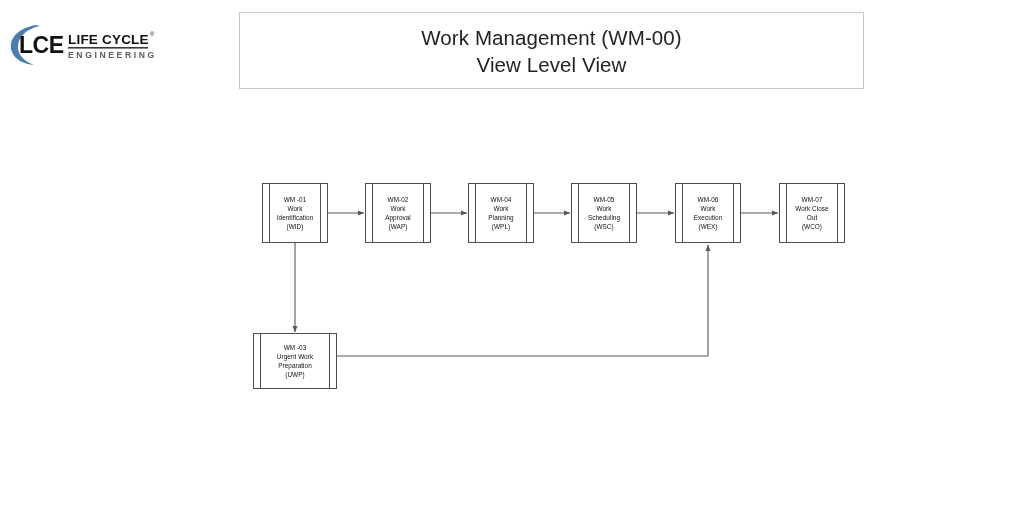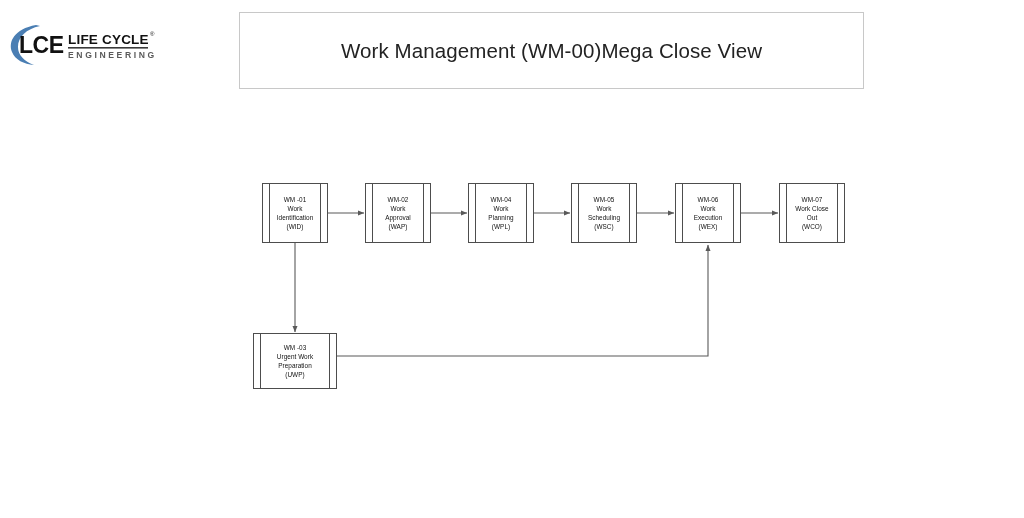--- a/index.html
+++ b/index.html
@@ -29,21 +29,21 @@
   
   .title-box {
     position: absolute;
     left: 239px;
     top: 12px;
     width: 625px;
     height: 77px;
     border: 1px solid #c8c8c8;
     box-sizing: border-box;
     display: flex;
-    flex-direction: row;
+    flex-direction: column;
     align-items: center;
     justify-content: center;
     background: #ffffff;
   }
   .title-line1 {
     font-size: 20.5px;
     line-height: 27px;
     color: #232323;
     letter-spacing: 0.1px;
     white-space: nowrap;
@@ -116,21 +116,21 @@
     <text x="13" y="31" font-family="'Liberation Sans', sans-serif" font-size="23" font-weight="bold" fill="#111111" letter-spacing="-0.5">LCE</text>
     <text x="62" y="22" font-family="'Liberation Sans', sans-serif" font-size="13.5" font-weight="bold" fill="#111111" letter-spacing="0.2">LIFE CYCLE</text>
     <text x="144" y="14" font-family="'Liberation Sans', sans-serif" font-size="6" fill="#111111">®</text>
     <rect x="62" y="25" width="80" height="1.6" fill="#3a3a3a"></rect>
     <text x="62" y="36" font-family="'Liberation Sans', sans-serif" font-size="8.6" font-weight="bold" fill="#5a5a5a" letter-spacing="2.6">ENGINEERING</text>
   </svg>
 </div>
 
 <div class="title-box">
   <div class="title-line1">Work Management (WM-00)</div>
-  <div class="title-line2">Mega Close View</div>
+  <div class="title-line2">View Level View</div>
 </div>
 
 <div class="diagram">
 
   <svg class="connector-layer" viewBox="0 0 1024 518">
     <defs>
       <marker id="ah" markerWidth="7" markerHeight="7" refX="6.2" refY="3" orient="auto" markerUnits="userSpaceOnUse">
         <path d="M0,0.4 L6.4,3 L0,5.6 z" fill="#595959"></path>
       </marker>
     </defs>

